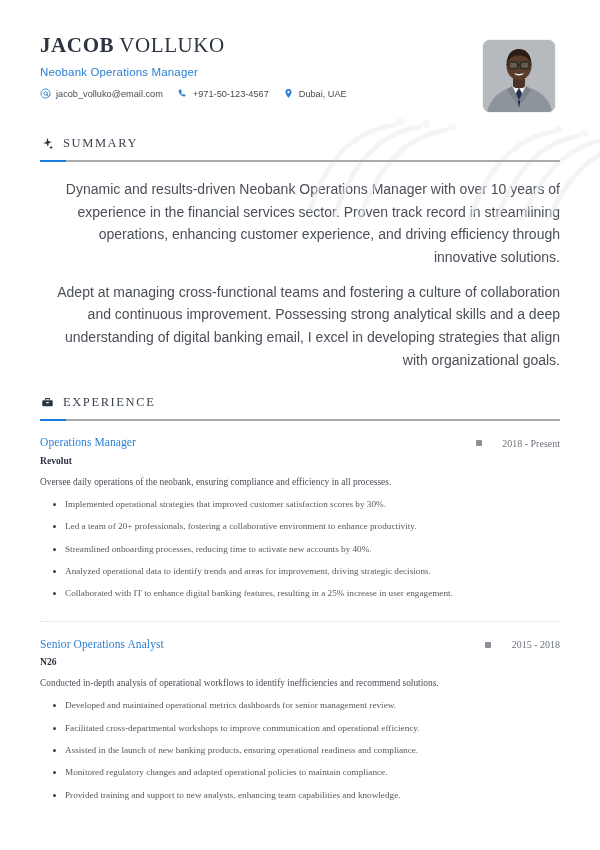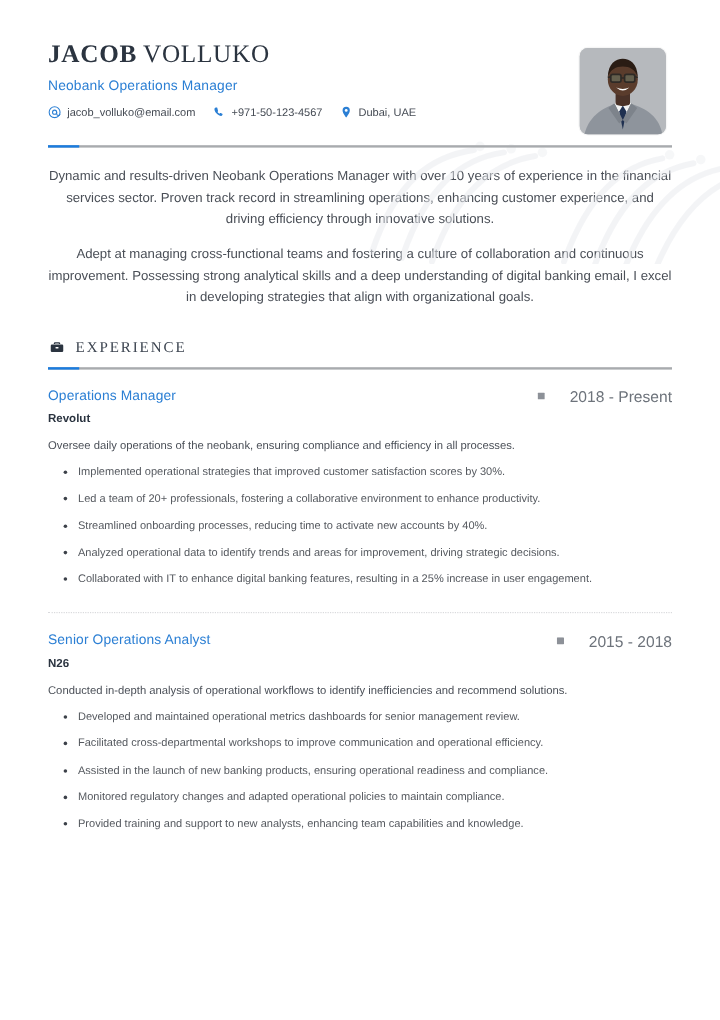--- a/index.html
+++ b/index.html
@@ -119,46 +119,46 @@
     content:"";
     position:absolute;
     left:0; top:0;
     width:26px; height:2px;
     background:#1a7ce0;
   }
 
   
   .summary { margin-top:16px; }
   .summary p {
-    font-size:11px;
+    font-size:14px;
     line-height:1.62;
     color:#4a4f57;
     margin-bottom:12px;
-    text-align:center;
+    text-align:right;
   }
   .summary p:last-child { margin-bottom:0; }
 
   
   .exp-list { margin-top:15px; }
-  .exp-item { position:relative; }
+  .exp-item { position:relative;font-family:Liberation Serif, serif; }
   .exp-top {
     display:flex;
     justify-content:space-between;
     align-items:baseline;
   }
   .exp-role {
     font-size:11.5px;
     color:#2b7fd4;
     letter-spacing:.1px;
   }
   .exp-date {
     display:flex;
     align-items:center;
     gap:20px;
-    font-size:13px;
+    font-size:10px;
     color:#6d737b;
     white-space:nowrap;
   }
   .exp-date .cal-ico {
     display:inline-flex; align-items:center; justify-content:center;
     width:7px; height:7px; color:#8d9198; flex:none;
   }
   .exp-company {
     margin-top:6px;
     font-size:9.6px;
@@ -293,20 +293,29 @@
           <path d="M26 24 l-2.5 .6"></path>
           <path d="M46 24 l2.5 .6"></path>
         </g>
 
         <path d="M30.5 33 q5.5 5 11 0 q-5.5 2.2 -11 0 z" fill="#ffffff"></path>
       </svg>
     </div>
   </div>
 
   <div class="section">
+    <div class="section-head">
+      <span class="sec-ico">
+        <svg viewBox="0 0 16 16" width="13" height="13" fill="currentColor">
+          <path d="M8 1 L9.3 5.2 L13.5 6.1 L9.6 7.6 L8.6 12 L7 8.2 L2.8 7.8 L6.6 5.8 Z"></path>
+          <path d="M12.4 10.4 l.7 1.8 1.8 .7 -1.8 .7 -.7 1.8 -.7 -1.8 -1.8 -.7 1.8 -.7 z"></path>
+        </svg>
+      </span>
+      <span class="section-title">SUMMARY</span>
+    </div>
     <div class="sec-rule"></div>
 
     <div class="summary">
       <p>Dynamic and results-driven Neobank Operations Manager with over 10 years of experience in the financial services sector. Proven track record in streamlining operations, enhancing customer experience, and driving efficiency through innovative solutions.</p>
       <p>Adept at managing cross-functional teams and fostering a culture of collaboration and continuous improvement. Possessing strong analytical skills and a deep understanding of digital banking email, I excel in developing strategies that align with organizational goals.</p>
     </div>
   </div>
 
   <div class="section">
     <div class="section-head">

